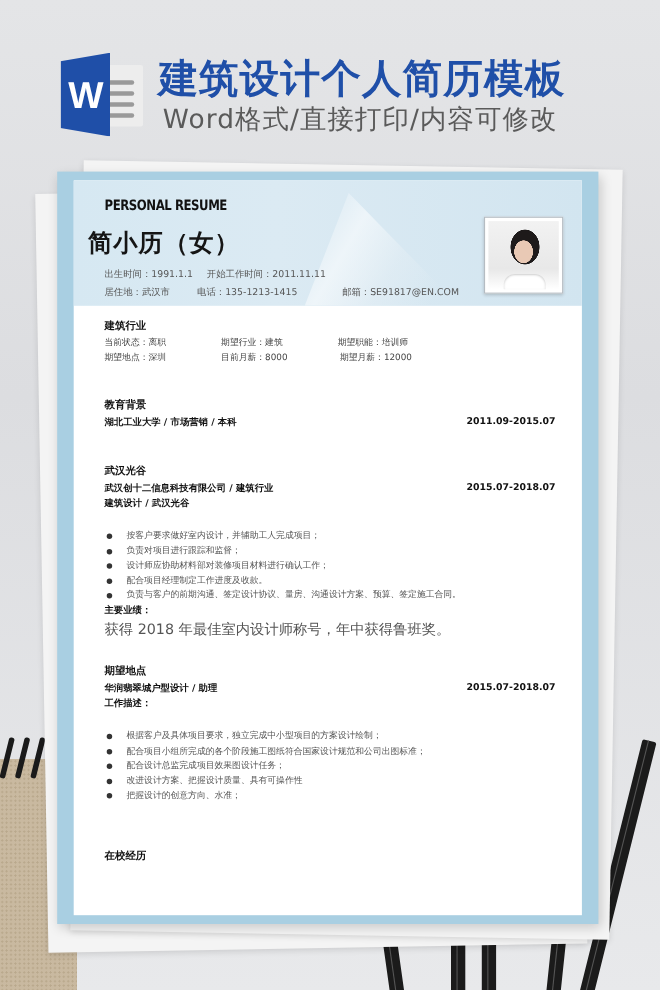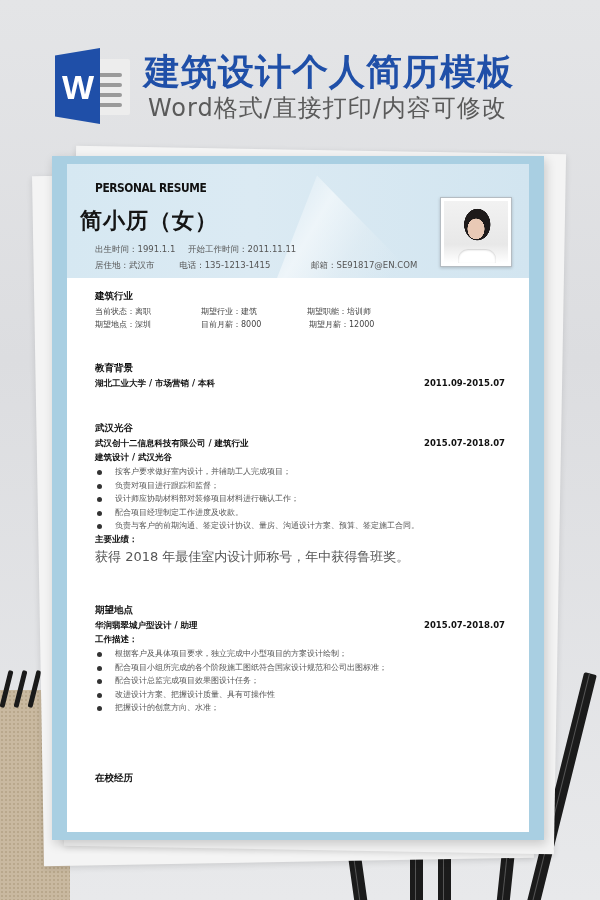--- a/index.html
+++ b/index.html
@@ -115,21 +115,21 @@
     
     .sec { position: absolute; left: 28px; width: 410px; }
     .sec-title { font: bold 9.5px "DejaVu Sans", sans-serif; color: #111; }
     .row { position: relative; height: 13px; font-size: 8px; color: #444; white-space: nowrap; }
     .row .c { position: absolute; top: 0; }
     .entry-head {
       position: relative; height: 14px; font: bold 8.5px "DejaVu Sans", sans-serif; color: #111; white-space: nowrap;
     }
     .entry-head .date { position: absolute; right: 0; top: 0; font: bold 8.5px "DejaVu Sans", sans-serif; }
     .subhead { font: bold 8.5px "DejaVu Sans", sans-serif; color: #111; height: 14px; white-space: nowrap; }
-    ul.bullets { list-style: none; }
+    ul.bullets { list-style: none; margin-top: 15px; }
     ul.bullets li {
       position: relative; padding-left: 20px; height: 13.6px; font-size: 8px; color: #555; white-space: nowrap;
     }
     ul.bullets li::before {
       content: ""; position: absolute; left: 2px; top: 4px; width: 5px; height: 5px; border-radius: 50%; background: #333;
     }
     .para { font-size: 13px; color: #555; height: 13px; white-space: nowrap; }
   </style>
 </head>
 <body>

